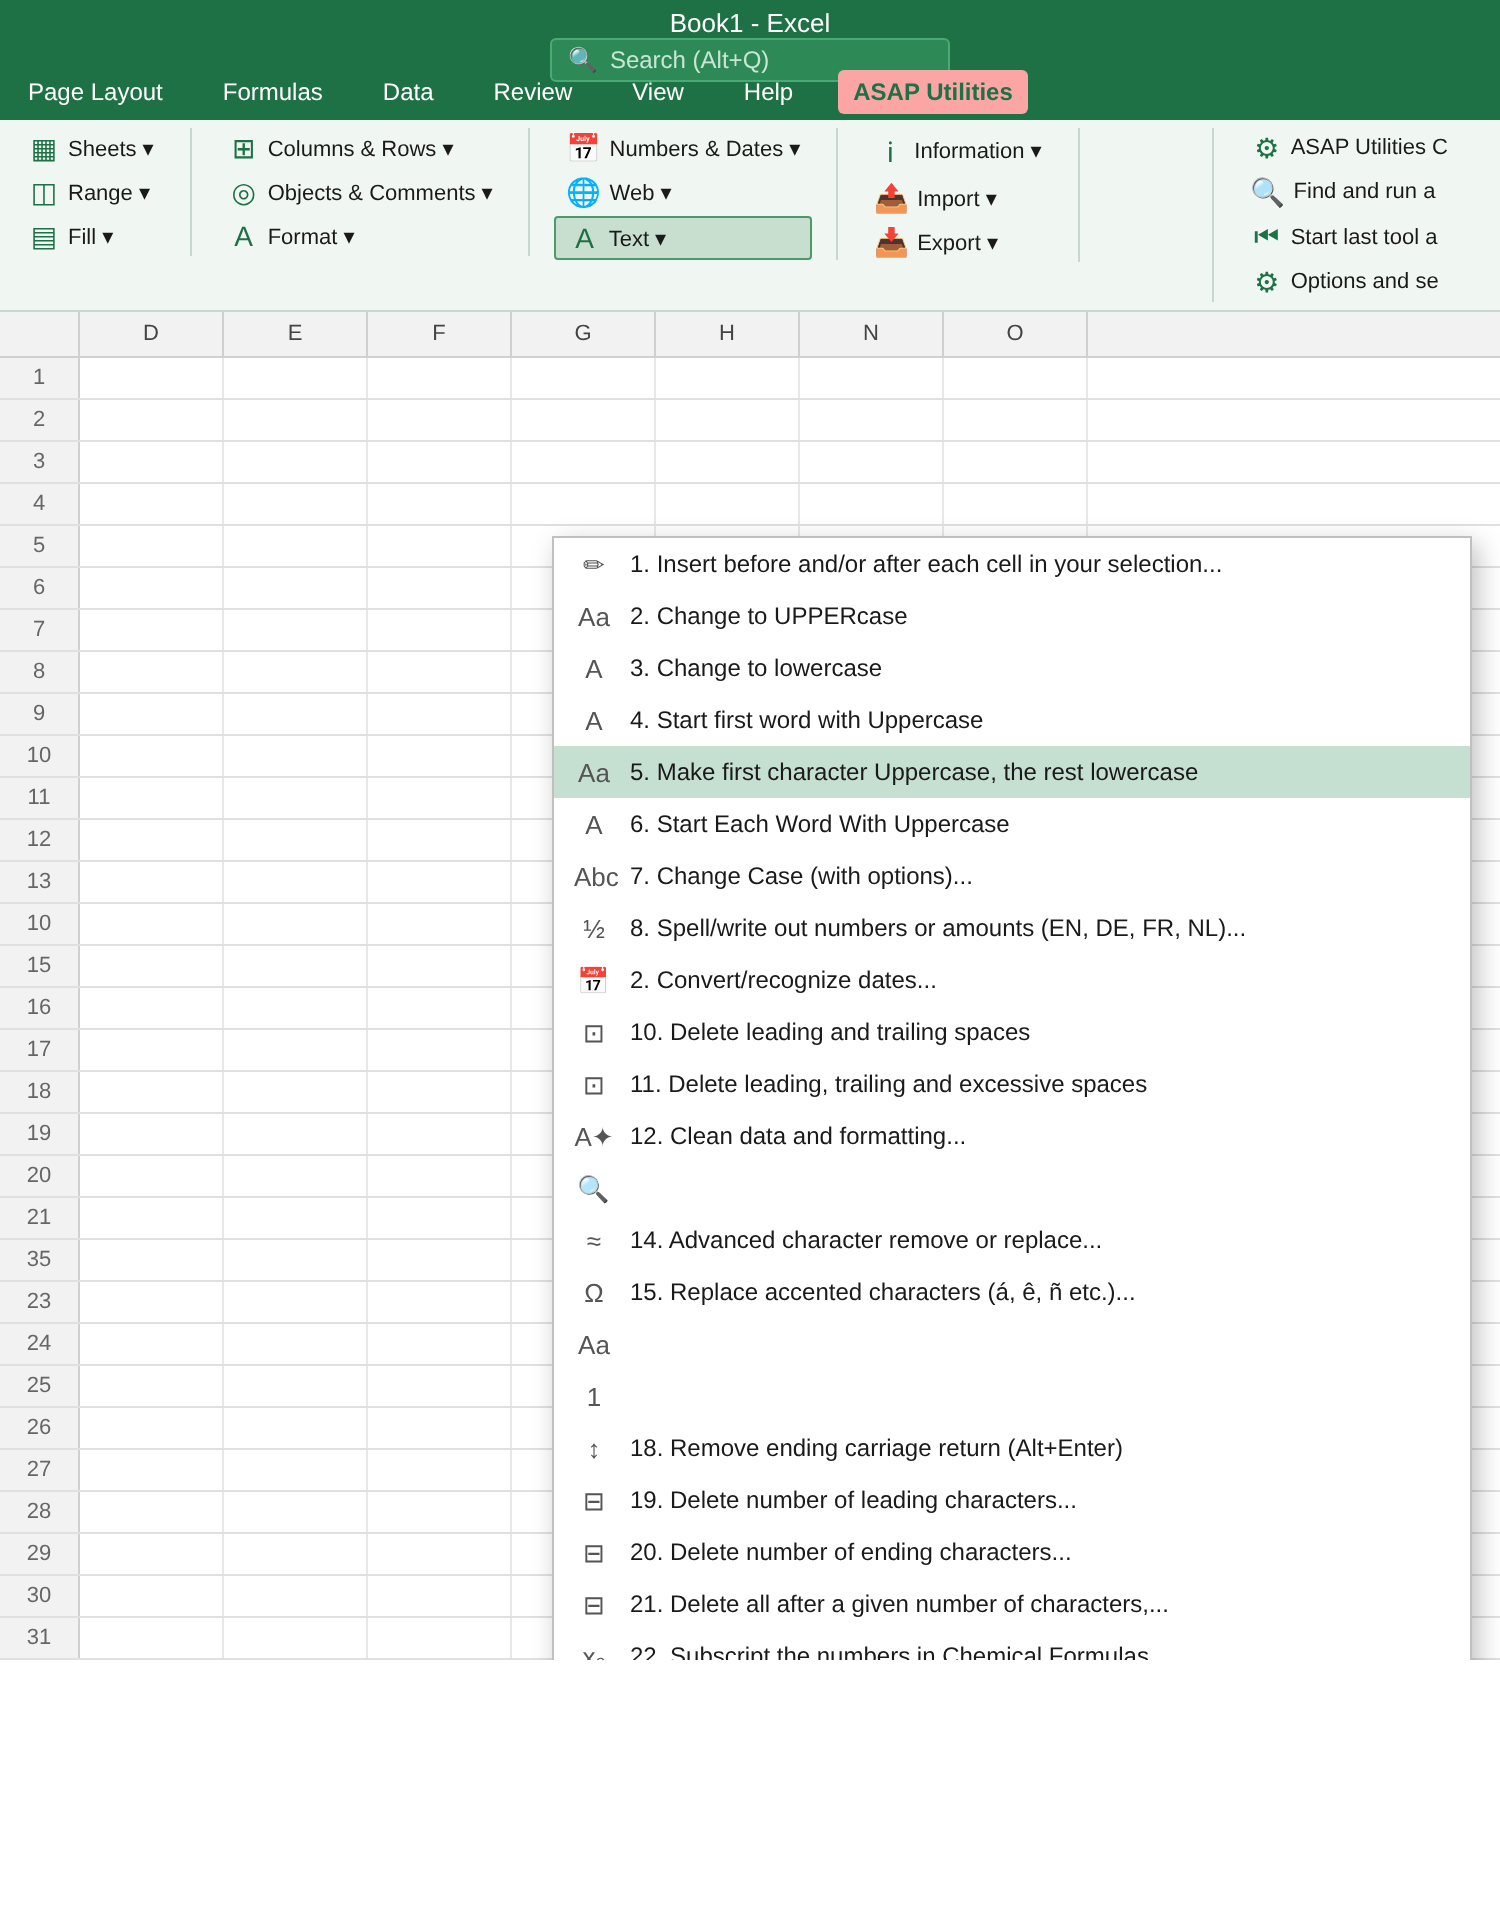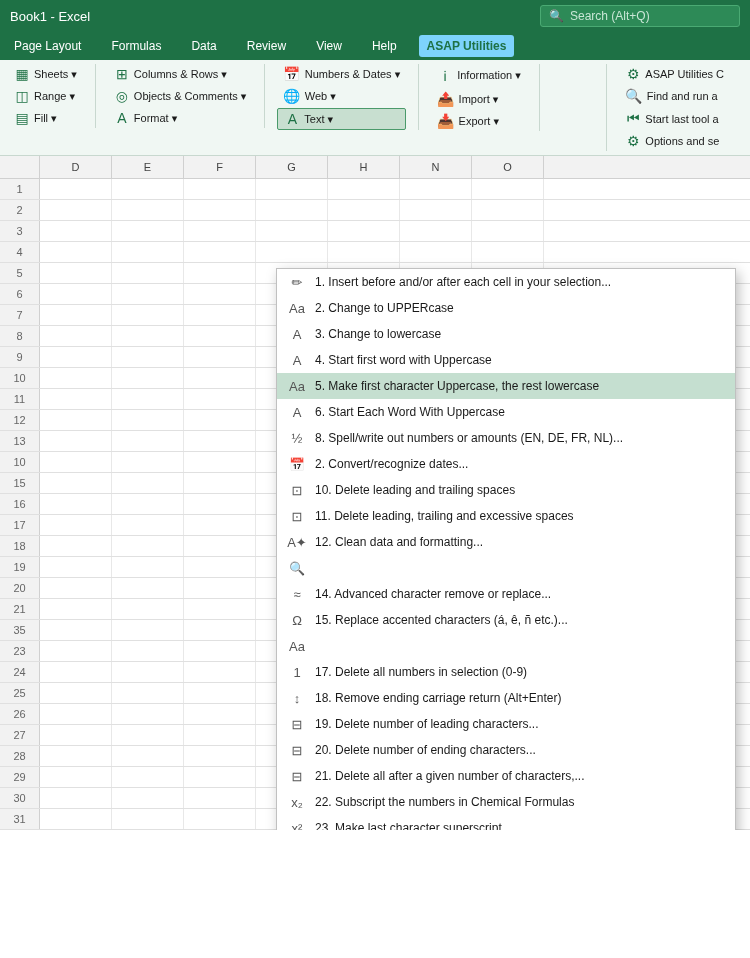--- a/index.html
+++ b/index.html
@@ -7,20 +7,21 @@
 
     
     .title-bar {
       background: #1e7145;
       color: white;
       padding: 4px 10px;
       display: flex;
       align-items: center;
       justify-content: space-between;
       height: 32px;
+      flex-direction: column;
     }
     .title-bar-left { font-size: 13px; font-weight: 500; }
     .title-bar-search {
       display: flex;
       align-items: center;
       background: #2d8a57;
       border: 1px solid #4aaa73;
       border-radius: 3px;
       padding: 3px 8px;
       color: #c8e6d5;
@@ -39,21 +40,21 @@
       height: 28px;
       gap: 14px;
     }
     .menu-item {
       padding: 4px 8px;
       font-size: 12px;
       cursor: pointer;
       border-radius: 3px;
       color: white;
     }
-    .menu-item.active { background: #7dd3fc; color: #1e7145; font-weight: 600; }
+    .menu-item.active { background: #fca5a5; color: #1e7145; font-weight: 600; }
 
     
     .ribbon {
       background: #f0f7f3;
       border-bottom: 1px solid #c8d8cf;
       padding: 4px 8px;
       display: flex;
       align-items: flex-start;
       gap: 12px;
       min-height: 80px;
@@ -598,20 +599,24 @@
   </div>
       <div class="dropdown-item highlighted">
     <span class="dropdown-icon">Aa</span>
     <span class="dropdown-text">5. Make first character Uppercase, the rest lowercase</span>
   </div>
       <div class="dropdown-item">
     <span class="dropdown-icon">A</span>
     <span class="dropdown-text">6. Start Each Word With Uppercase</span>
   </div>
       <div class="dropdown-item">
+    <span class="dropdown-icon">Abc</span>
+    <span class="dropdown-text">7. Change Case (with options)...</span>
+  </div>
+      <div class="dropdown-item">
     <span class="dropdown-icon">½</span>
     <span class="dropdown-text">8. Spell/write out numbers or amounts (EN, DE, FR, NL)...</span>
   </div>
       <div class="dropdown-item">
     <span class="dropdown-icon">📅</span>
     <span class="dropdown-text">2. Convert/recognize dates...</span>
   </div>
       <div class="dropdown-item">
     <span class="dropdown-icon">⊡</span>
     <span class="dropdown-text">10. Delete leading and trailing spaces</span>
@@ -633,21 +638,20 @@
   </div>
       <div class="dropdown-item">
     <span class="dropdown-icon">Ω</span>
     <span class="dropdown-text">15. Replace accented characters (á, ê, ñ etc.)...</span>
   </div>
       <div class="dropdown-item">
     <span class="dropdown-icon">Aa</span>
   </div>
       <div class="dropdown-item">
     <span class="dropdown-icon">1</span>
-    <span class="dropdown-text">17. Delete all numbers in selection (0-9)</span>
   </div>
       <div class="dropdown-item">
     <span class="dropdown-icon">↕</span>
     <span class="dropdown-text">18. Remove ending carriage return (Alt+Enter)</span>
   </div>
       <div class="dropdown-item">
     <span class="dropdown-icon">⊟</span>
     <span class="dropdown-text">19. Delete number of leading characters...</span>
   </div>
       <div class="dropdown-item">

